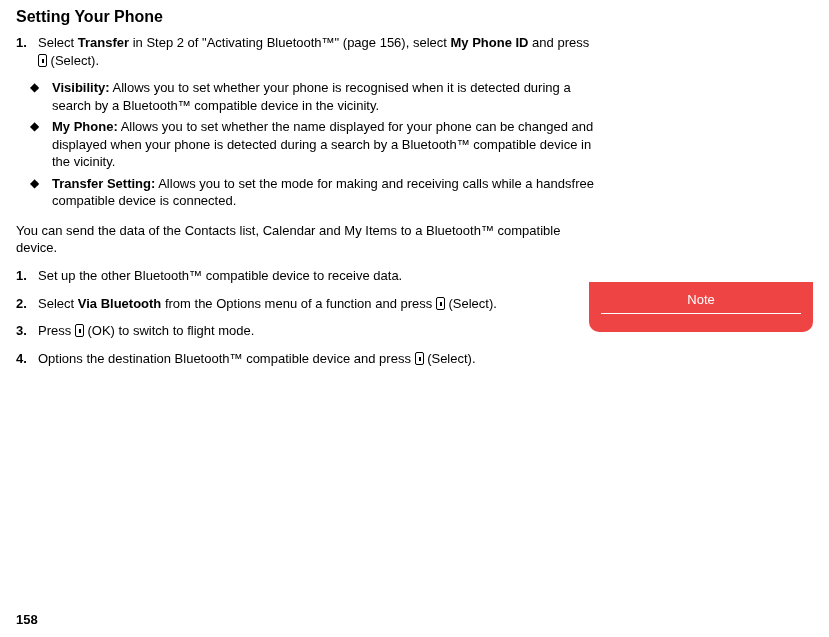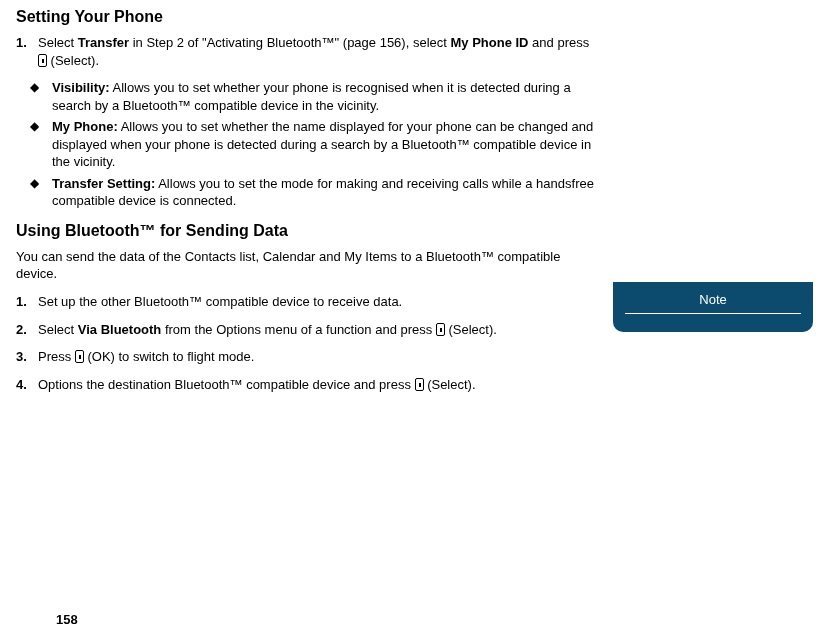--- a/index.html
+++ b/index.html
@@ -82,22 +82,22 @@
       top: 4px;
       width: 2px;
       height: 4px;
       background: #000;
     }
     b { font-weight: bold; }
     .note-box {
       position: absolute;
       right: 16px;
       top: 282px;
-      width: 200px;
-      background: #0c4a6e;
+      width: 224px;
+      background: #ef4444;
       color: #fff;
       border-radius: 0 0 10px 10px;
       padding: 10px 12px 12px 12px;
       font-size: 13px;
     }
     .note-title {
       text-align: center;
       font-weight: normal;
       padding-bottom: 6px;
       border-bottom: 1px solid #fff;
@@ -108,21 +108,20 @@
       line-height: 1.35;
     }
     .footer {
       position: absolute;
       left: 16px;
       right: 0;
       bottom: 10px;
       display: flex;
       justify-content: space-between;
       align-items: baseline;
-      margin-left: 40px;
     }
     .page-num {
       font-size: 13px;
       font-weight: bold;
     }
     .section-name {
       font-style: italic;
       font-size: 16px;
     }
   </style>
@@ -150,21 +149,20 @@
       <li class="bullet-item">
         <span class="bullet-mark">◆</span>
         <span class="bullet-body"><b>My Phone:</b><span> Allows you to set whether the name displayed for your phone can be changed and displayed when your phone is detected during a search by a Bluetooth™ compatible device in the vicinity.</span></span>
       </li>
       <li class="bullet-item">
         <span class="bullet-mark">◆</span>
         <span class="bullet-body"><b>Transfer Setting:</b><span> Allows you to set the mode for making and receiving calls while a handsfree compatible device is connected.</span></span>
       </li>
     </ul>
 
-    <h2>Using Bluetooth™ for Sending Data</h2>
     <p class="intro">You can send the data of the Contacts list, Calendar and My Items to a Bluetooth™ compatible device.</p>
 
     <ol class="step-list">
       <li class="step-item">
         <span class="step-num">1.</span>
         <span class="step-body"><span>Set up the other Bluetooth™ compatible device to receive data.</span></span>
       </li>
       <li class="step-item">
         <span class="step-num">2.</span>
         <span class="step-body"><span>Select </span><b>Via Bluetooth</b><span> from the Options menu of a function and press </span><span class="icon-box"></span><span> (Select).</span></span>

